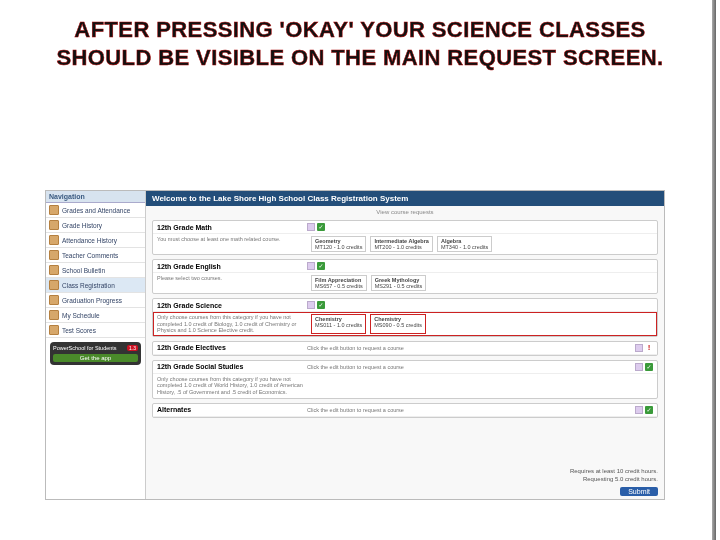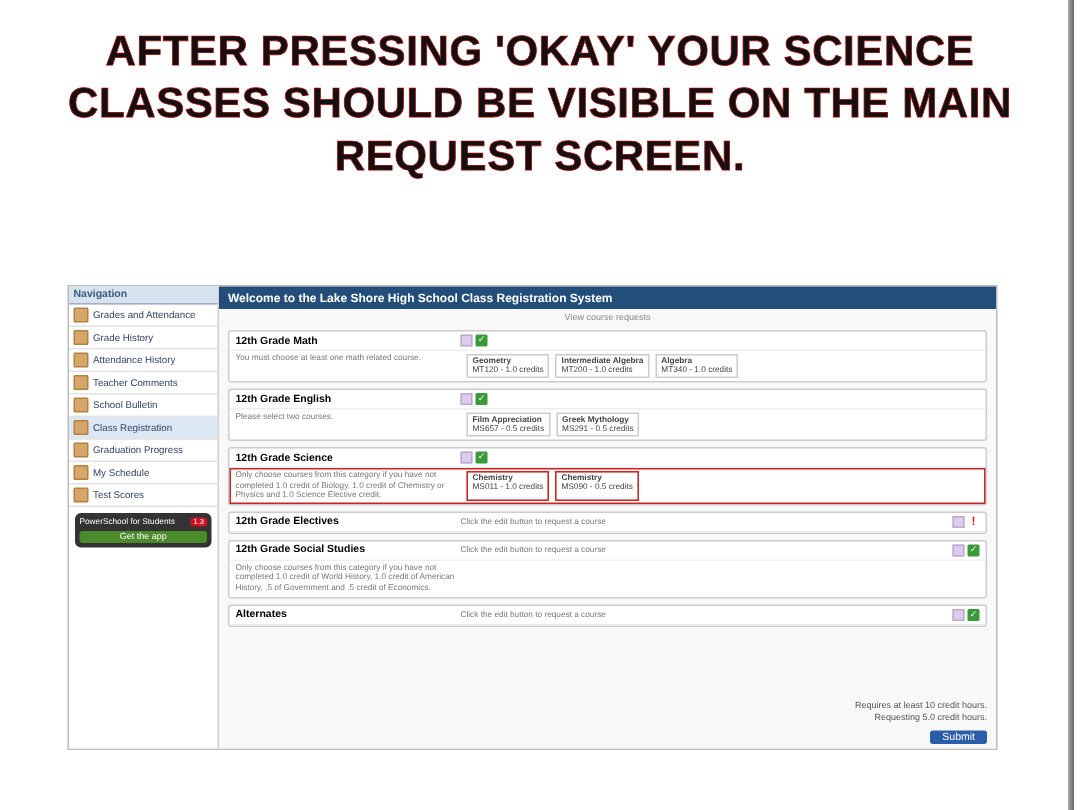--- a/index.html
+++ b/index.html
@@ -1,18 +1,18 @@
 <!DOCTYPE html>
 <html><head>
 <meta charset="utf-8">
 <style>
   * { box-sizing: border-box; margin: 0; padding: 0; }
   body { width: 720px; height: 540px; background: #fff; font-family: Arial, sans-serif; position: relative; overflow: hidden; }
   .vstripe { position: absolute; right: 4px; top: 0; width: 4px; height: 100%; background: linear-gradient(90deg,#aaa,#666); }
-  .title { text-align: center; padding: 16px 40px 10px 40px; font-family: Impact, 'Arial Black', sans-serif; font-size: 28px; font-weight: 700; letter-spacing: 0.4px; line-height: 1.25; color: #111; -webkit-text-stroke: 0.5px #a00; }
+  .title { text-align: center; padding: 16px 40px 10px 40px; font-family: Impact, 'Arial Black', sans-serif; font-size: 22px; font-weight: 700; letter-spacing: 0.4px; line-height: 1.25; color: #111; -webkit-text-stroke: 0.5px #a00; }
   .app { position: absolute; left: 45px; top: 190px; width: 620px; height: 310px; border: 1px solid #bbb; background: #fff; font-size: 6.5px; display: flex; }
   .nav { width: 100px; background: #fff; border-right: 1px solid #ccc; }
   .nav-h { background: #d7e3ef; font-weight: bold; font-size: 7px; padding: 2px 3px; border-bottom: 1px solid #aac; color: #3a5a80; }
   .nav-item { display: flex; align-items: center; padding: 2px 3px; border-bottom: 1px solid #e3e3e3; gap: 3px; color: #346; }
   .nav-item .ic { width: 10px; height: 10px; background: #d6a76a; border: 1px solid #b58040; border-radius: 1px; flex-shrink: 0; }
   .nav-item.active { background: #dce8f4; }
   .pwr { margin: 4px; background: #333; border-radius: 4px; padding: 3px; color: #fff; font-size: 5.5px; }
   .pwr .badge { background: #c12; color: #fff; font-size: 5px; padding: 0 2px; border-radius: 2px; float: right; }
   .pwr .get { background: #4a8a2a; color: #fff; text-align: center; margin-top: 3px; padding: 1px 0; border-radius: 2px; font-size: 6px; }
   .main { flex: 1; background: #f8f8f8; display: flex; flex-direction: column; }

